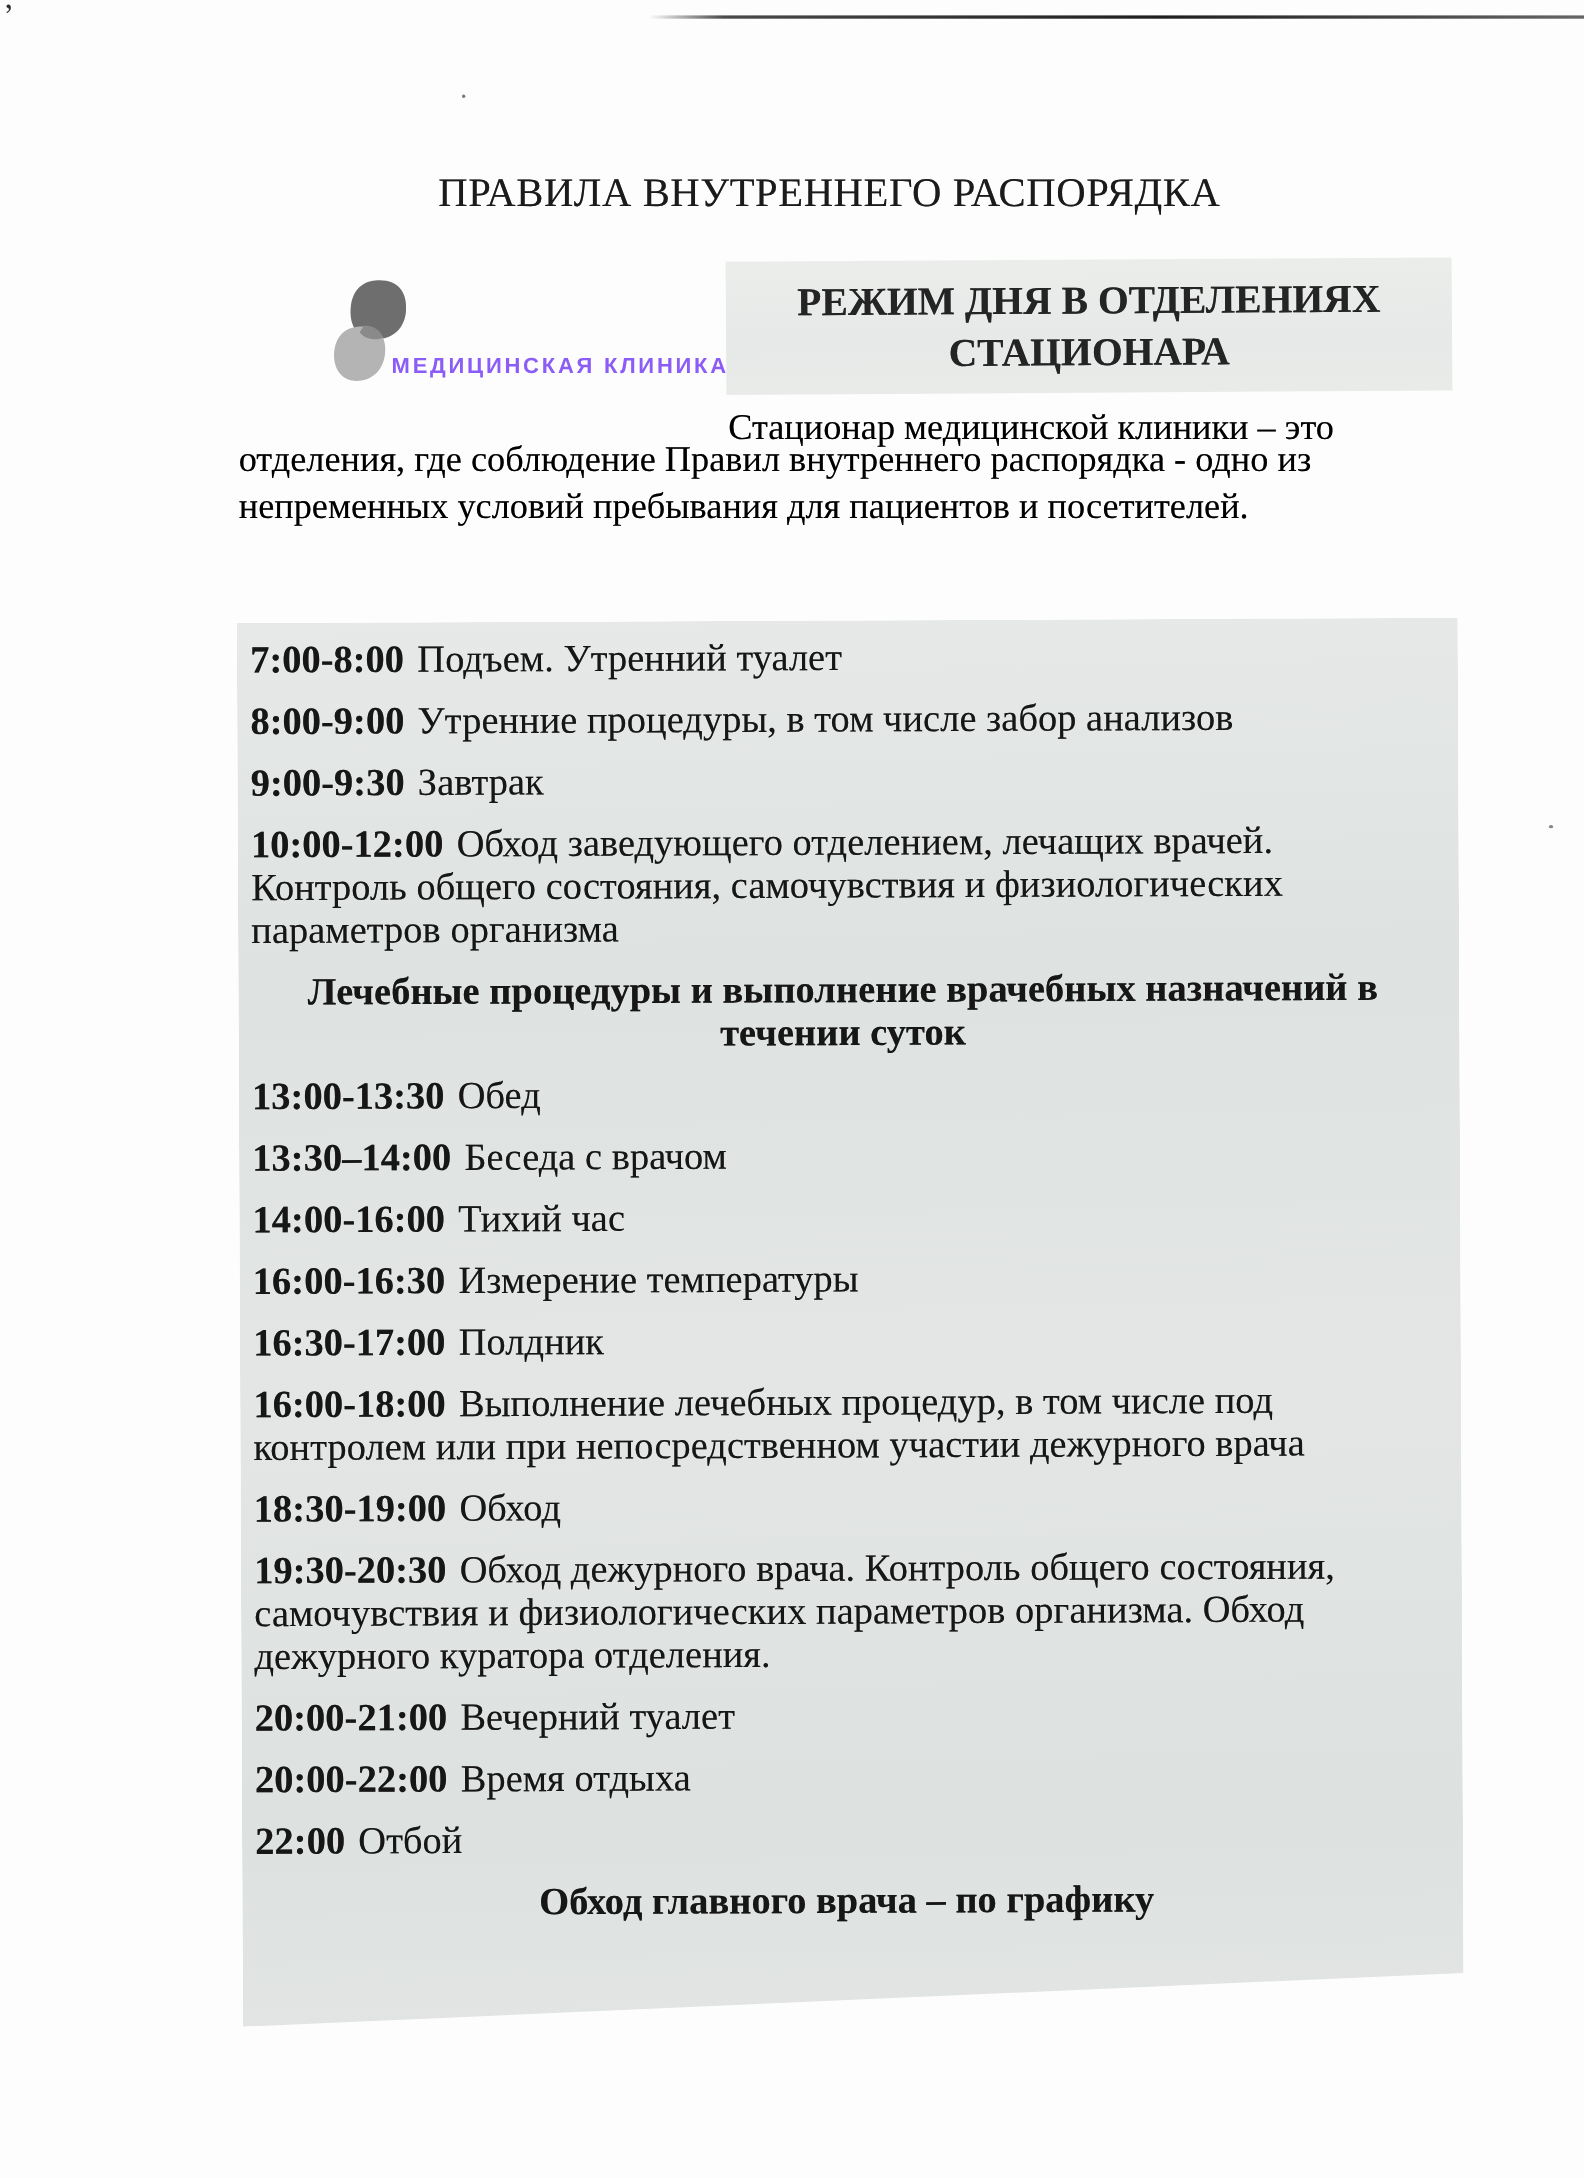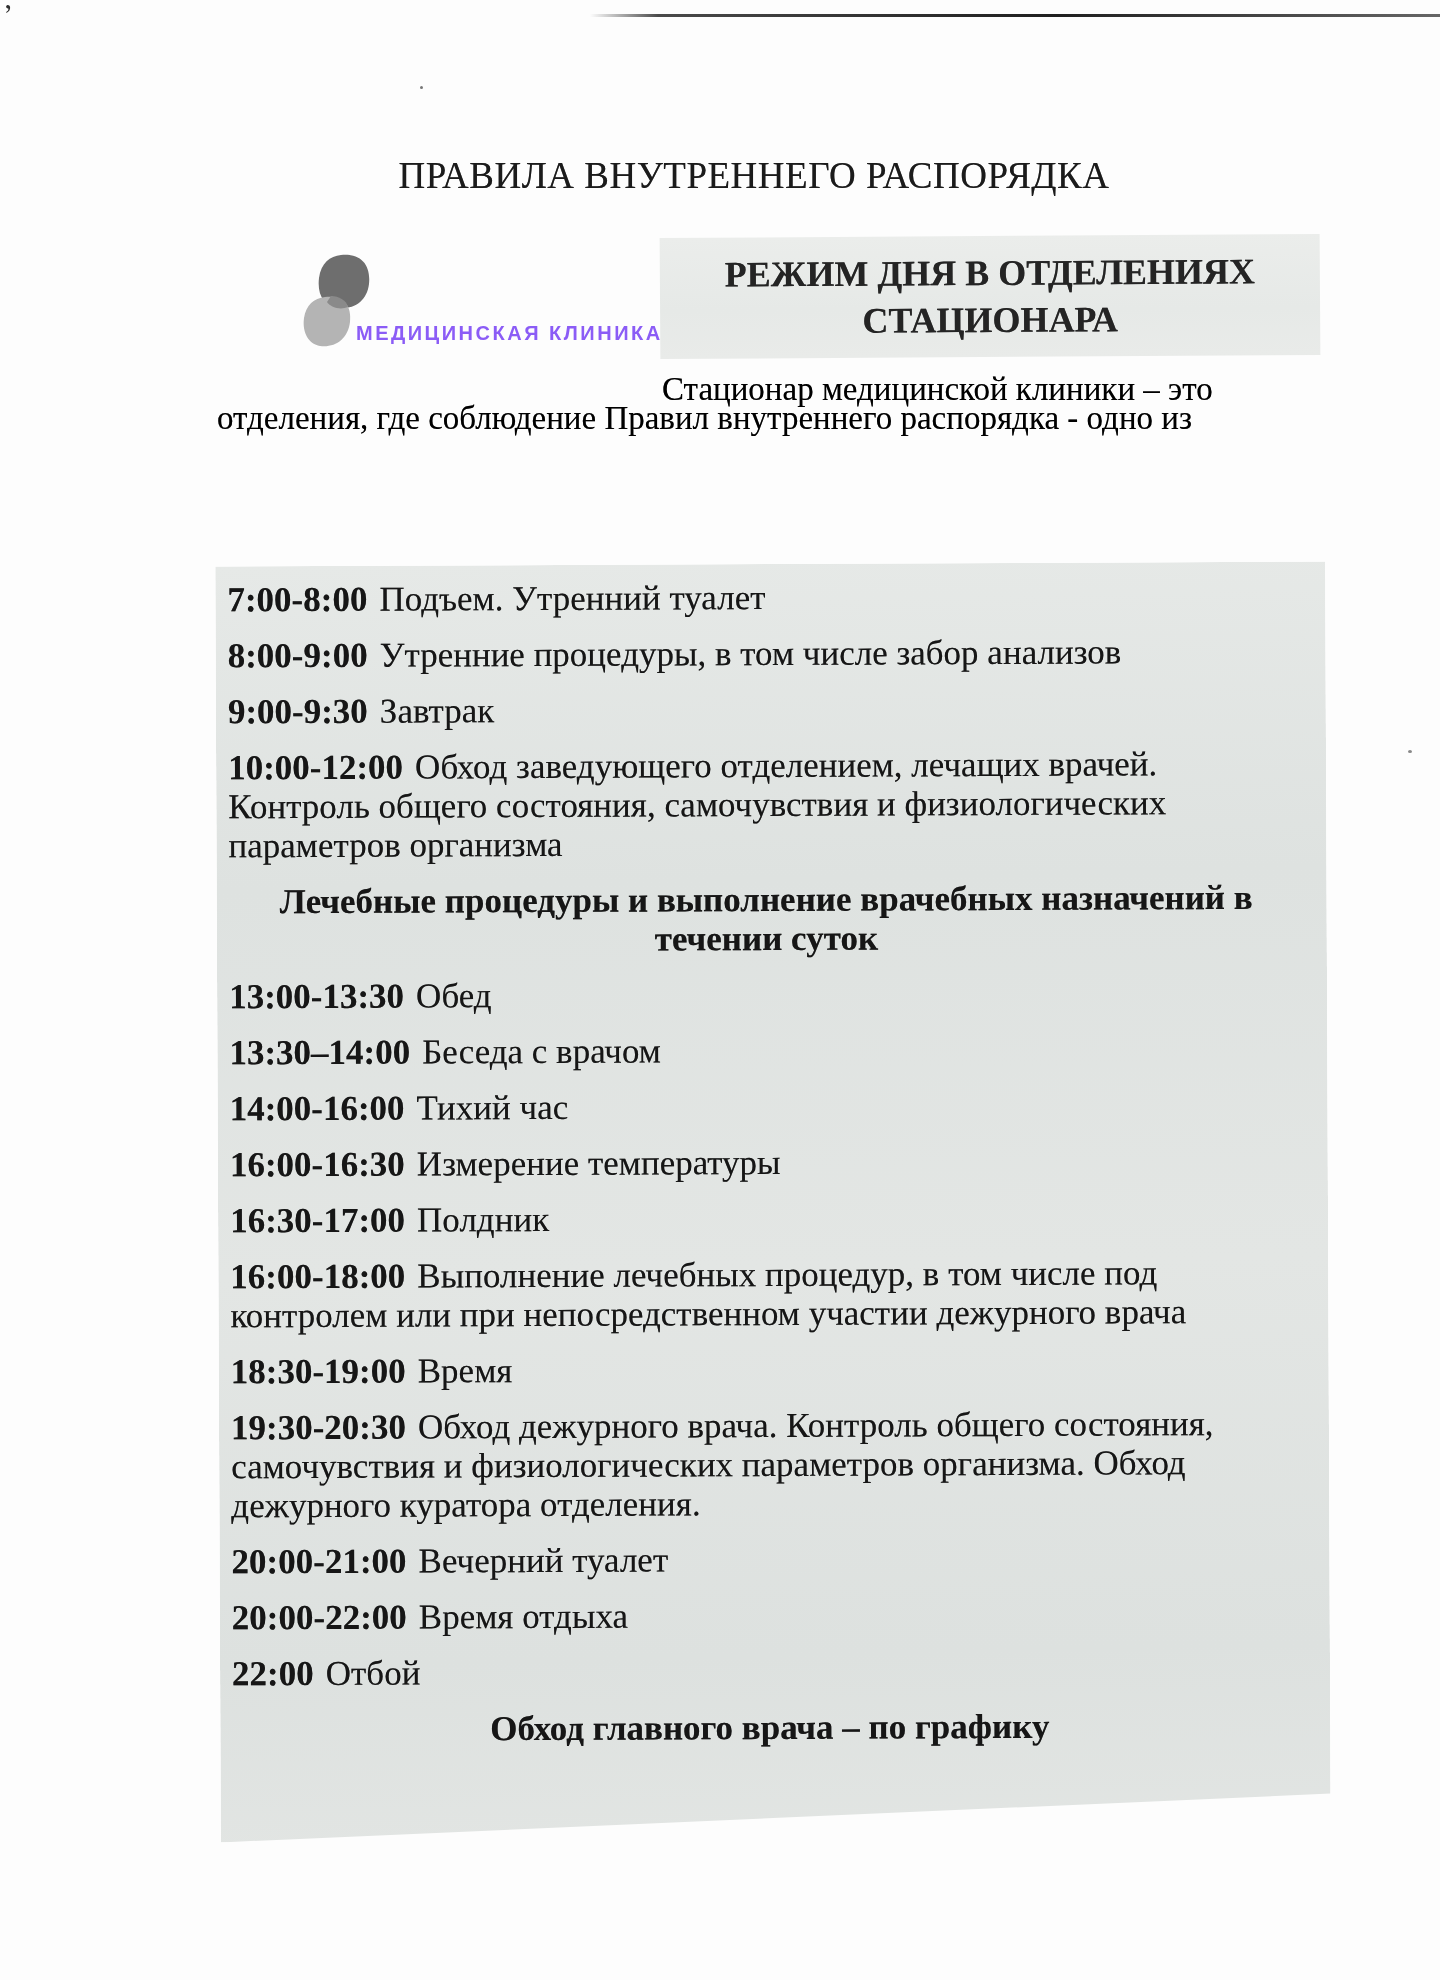--- a/index.html
+++ b/index.html
@@ -109,20 +109,21 @@
   </svg>
   <div class="logo-sub">МЕДИЦИНСКАЯ КЛИНИКА</div>
 
   <div class="header-box">
     <div>РЕЖИМ ДНЯ В ОТДЕЛЕНИЯХ</div>
     <div>СТАЦИОНАРА</div>
   </div>
 
   <div class="intro-line l1">Стационар медицинской клиники – это</div>
   <div class="intro-line l2">отделения, где соблюдение Правил внутреннего распорядка - одно из</div>
+  <div class="intro-line l3">непременных условий пребывания для пациентов и посетителей.</div>
 
 
   <div class="schedule-box">
 
     <div class="s-item">
       <span class="s-time">7:00-8:00</span><span>Подъем. Утренний туалет</span>
     </div>
     <div class="s-item">
       <span class="s-time">8:00-9:00</span><span>Утренние процедуры, в том числе забор анализов</span>
     </div>
@@ -147,21 +148,21 @@
     <div class="s-item">
       <span class="s-time">16:00-16:30</span><span>Измерение температуры</span>
     </div>
     <div class="s-item">
       <span class="s-time">16:30-17:00</span><span>Полдник</span>
     </div>
     <div class="s-item">
       <span class="s-time">16:00-18:00</span><span>Выполнение лечебных процедур, в том числе под контролем или при непосредственном участии дежурного врача</span>
     </div>
     <div class="s-item">
-      <span class="s-time">18:30-19:00</span><span>Время</span>
+      <span class="s-time">18:30-19:00</span><span>Обход</span>
     </div>
     <div class="s-item">
       <span class="s-time">19:30-20:30</span><span>Обход дежурного врача. Контроль общего состояния, самочувствия и физиологических параметров организма. Обход дежурного куратора отделения.</span>
     </div>
     <div class="s-item">
       <span class="s-time">20:00-21:00</span><span>Вечерний туалет</span>
     </div>
     <div class="s-item">
       <span class="s-time">20:00-22:00</span><span>Время отдыха</span>
     </div>

